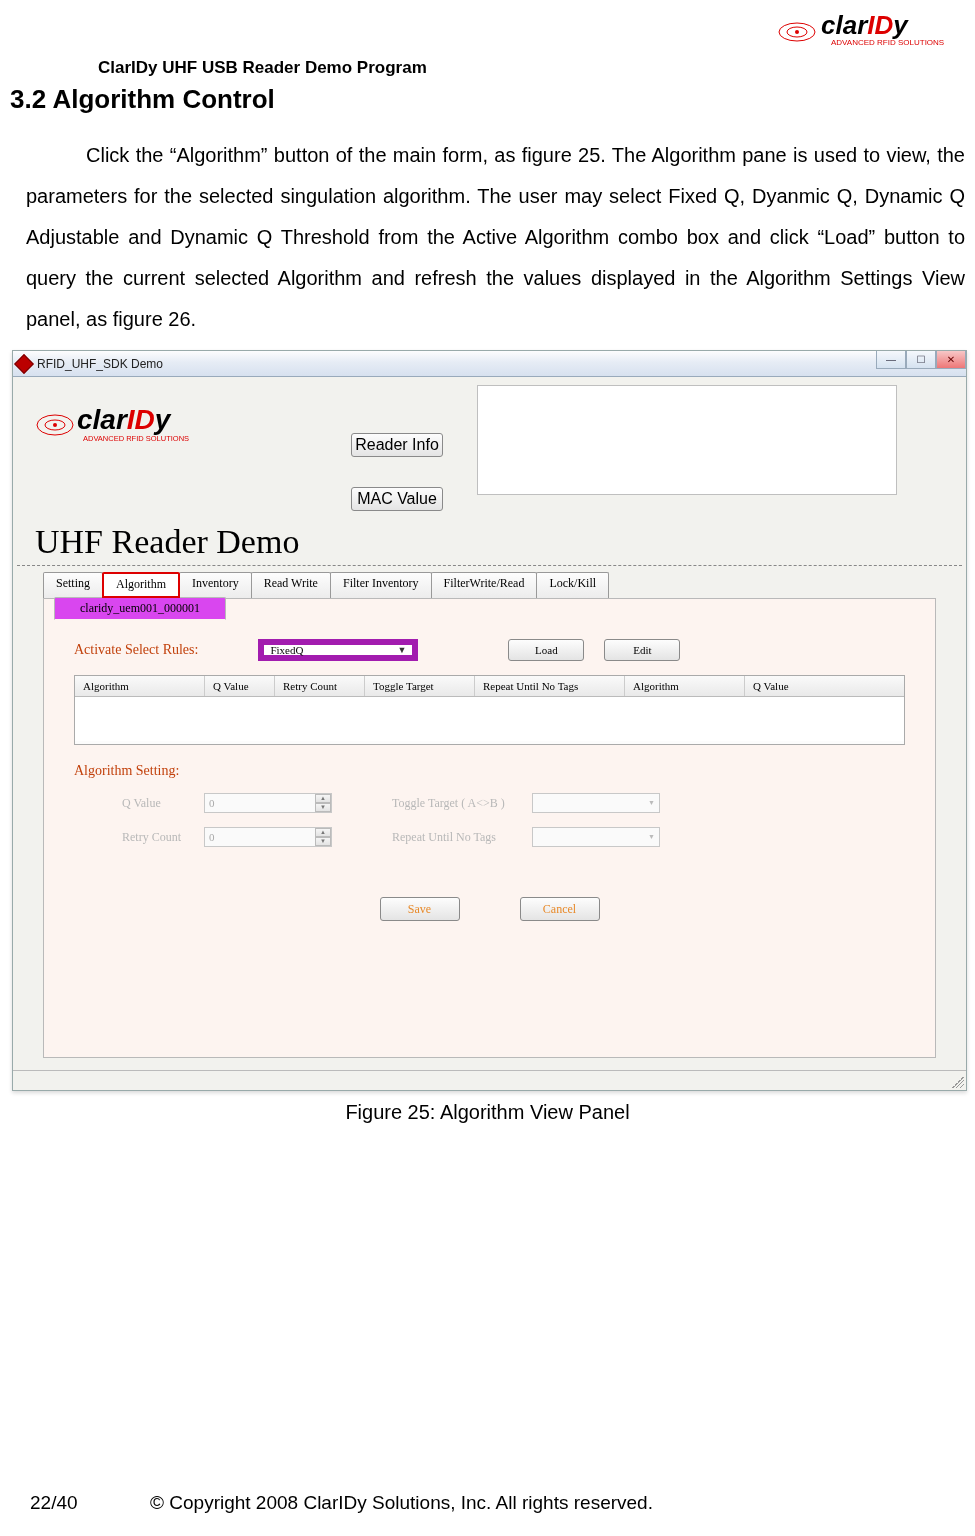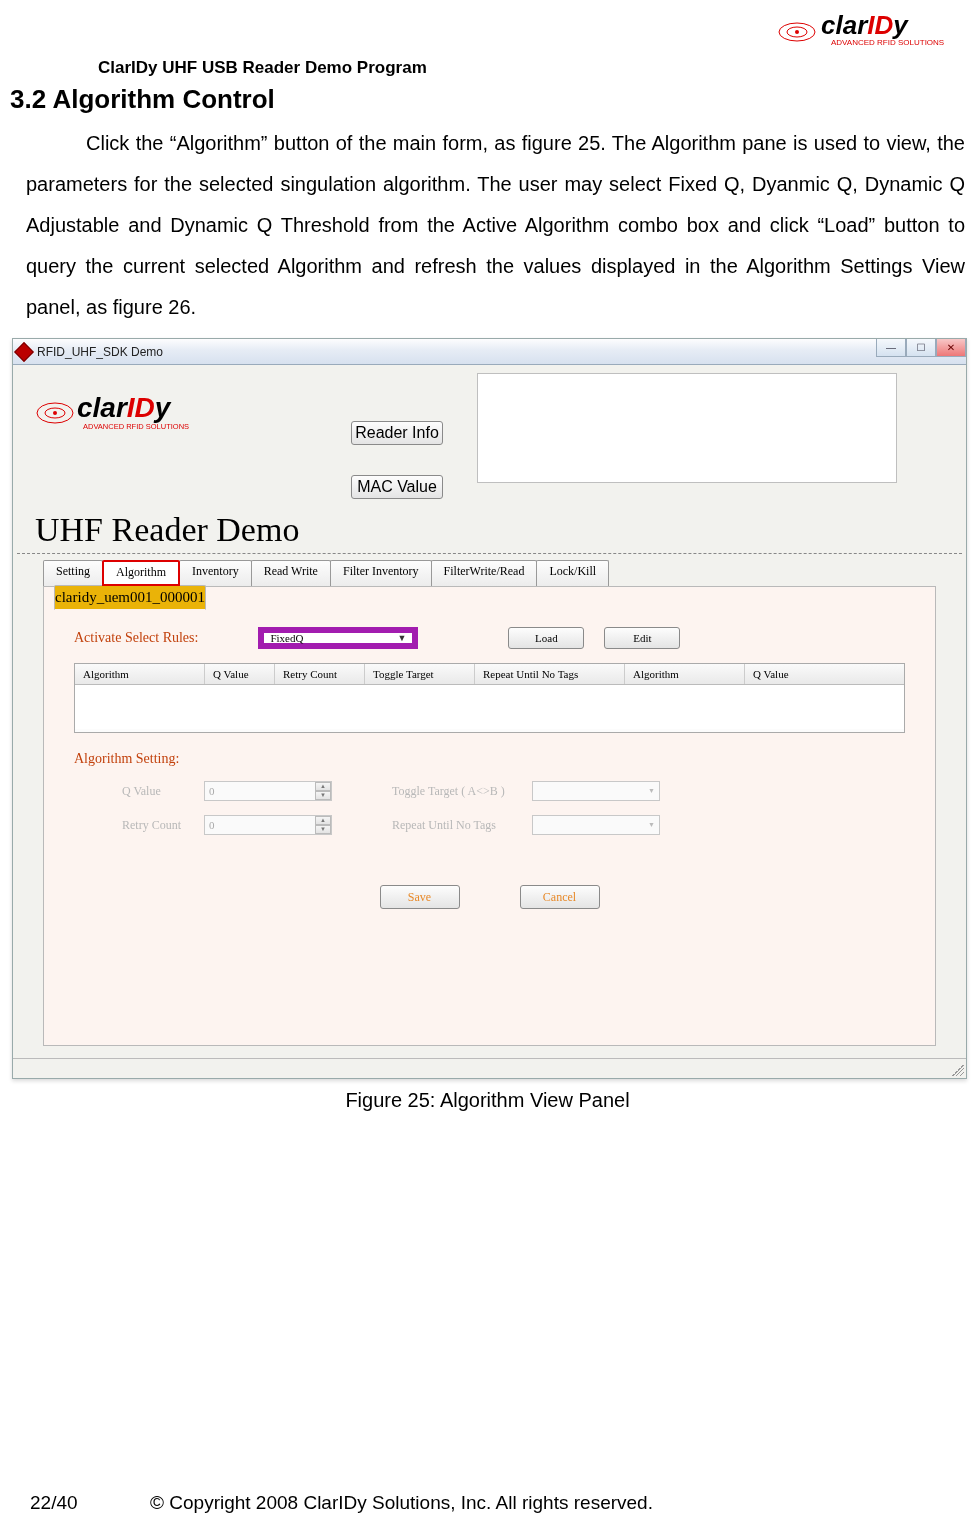--- a/index.html
+++ b/index.html
@@ -23,21 +23,21 @@
   .brand-logo svg { vertical-align: middle; }
   .doc-title {
     font-family: Arial, sans-serif;
     font-weight: bold;
     font-size: 17px;
     margin: 48px 0 0 88px;
   }
   .section-heading {
     font-family: Arial, sans-serif;
     font-size: 26px;
-    margin: 6px 0 8px 0;
+    margin: 6px 0 20px 0;
   }
   .body-para {
     font-family: Arial, sans-serif;
     font-size: 20px;
     line-height: 2.05;
     text-align: justify;
     text-indent: 60px;
     margin: 0 0 10px 16px;
   }
   .figure-caption {
@@ -167,26 +167,26 @@
     margin: 0 30px 12px 30px;
     border: 1px solid #b9b9b9;
     background: #fdf4f0;
     padding: 10px 0 12px 0;
     min-height: 460px;
     position: relative;
   }
   .inner-tab {
     position: absolute;
     top: -2px; left: 10px;
-    background: #eab308;
+    background: #d946ef;
     border: 1px solid #b9b9b9;
     border-bottom: 1px solid #fdf4f0;
-    padding: 3px 0;
-    font-family: "Times New Roman", serif;
-    font-size: 15px;
+    padding: 3px 25px;
+    font-family: "Times New Roman", serif;
+    font-size: 12px;
     border-radius: 2px 2px 0 0;
   }
   .panel-content { padding: 30px 30px 0 30px; }
   .blue-label {
     color: #c2410c;
     font-family: "Times New Roman", serif;
     font-size: 14px;
   }
   .row1 {
     display: flex; align-items: center; gap: 20px;

